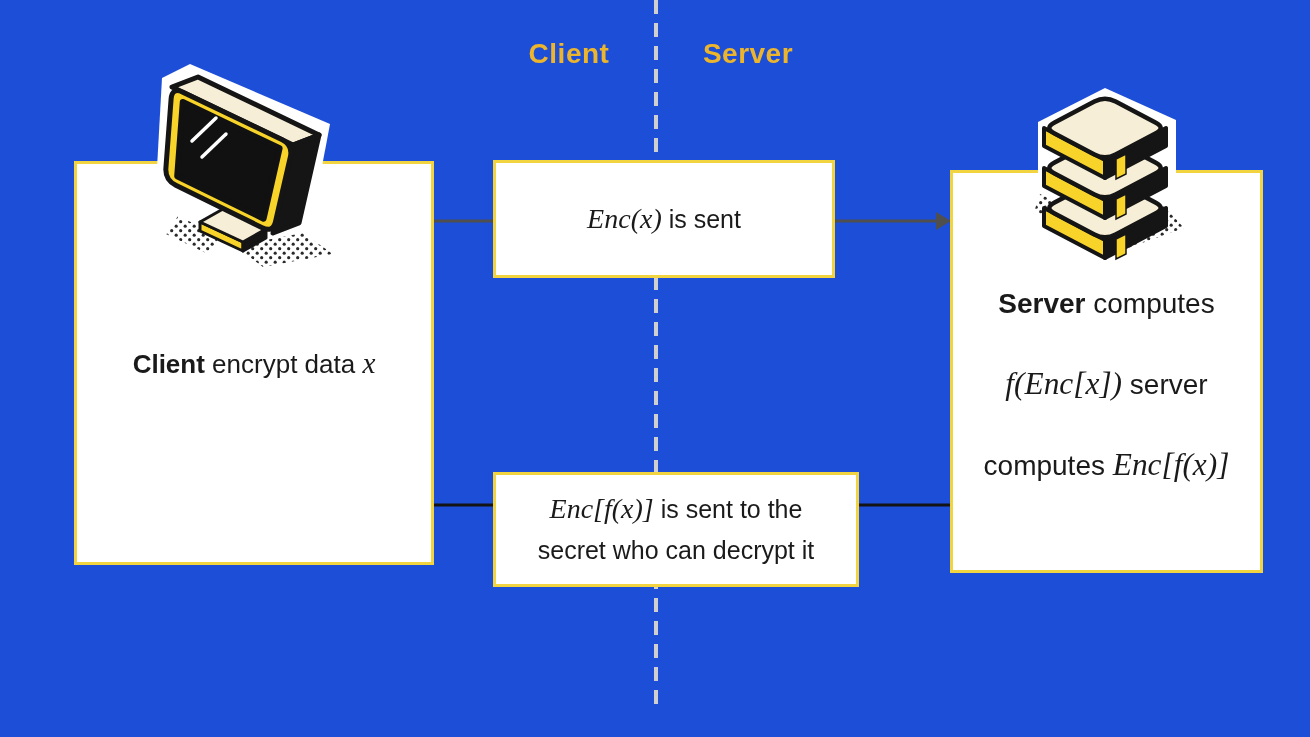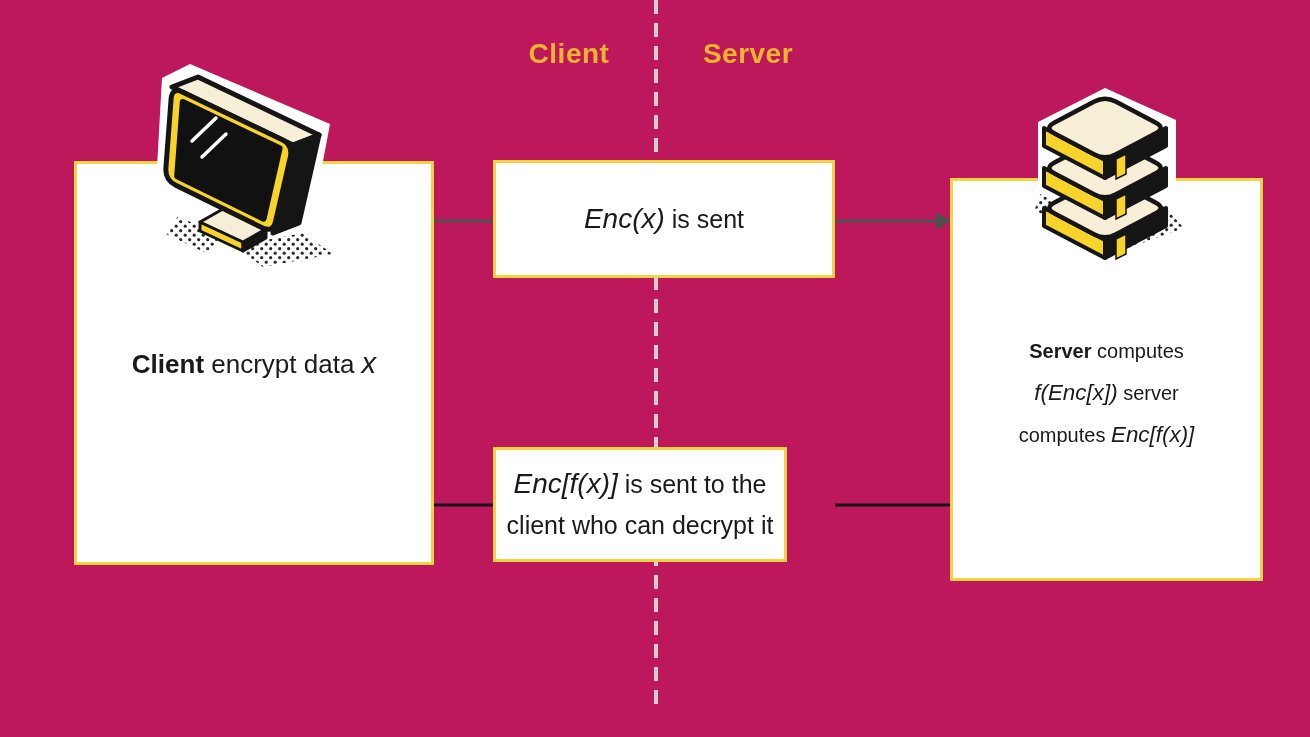--- a/index.html
+++ b/index.html
@@ -1,19 +1,19 @@
 <!DOCTYPE html>
 <html><head>
 <meta charset="utf-8">
 <style>
   html,body{margin:0;padding:0;background:#ffffff;}
   #canvas{
     position:relative;
     width:1310px;height:737px;
-    background:#be185d;
+    background:#1d4ed8;
     overflow:hidden;
     font-family:"Liberation Sans","DejaVu Sans",sans-serif;
     color:#1a1a1a;
   }
   
   .divider{
     position:absolute;left:654px;top:0;width:4px;height:708px;
     background:repeating-linear-gradient(180deg,#cfcfcf 0 14px,transparent 14px 23px);
     z-index:1;
   }
@@ -31,25 +31,25 @@
     position:absolute;
     background:#ffffff;
     border:3px solid #f2d340;
     box-sizing:border-box;
     display:flex;flex-direction:column;
     align-items:center;justify-content:center;
     text-align:center;
     z-index:3;
   }
   .box-client{left:74px;top:161px;width:360px;height:404px;font-size:26px;line-height:42px;}
-  .box-server{left:950px;top:178px;width:313px;height:403px;font-size:20px;line-height:42px;padding-top:26px;}
+  .box-server{left:950px;top:170px;width:313px;height:403px;font-size:28px;line-height:42px;padding-top:26px;gap:38px;}
   .box-request{left:493px;top:160px;width:342px;height:118px;font-size:25px;line-height:41px;}
-  .box-response{left:493px;top:447px;width:294px;height:115px;font-size:25px;line-height:41px;}
+  .box-response{left:493px;top:472px;width:366px;height:115px;font-size:25px;line-height:41px;}
   .math{
-    font-family:Liberation Sans, sans-serif;
+    font-family:Liberation Serif, serif;
     font-style:italic;
     font-size:1.12em;
   }
   b{font-weight:800;}
   
   .arrows{position:absolute;left:0;top:0;z-index:2;pointer-events:none;}
   
   .icon-wrap{position:absolute;z-index:4;}
   .icon-monitor{left:138px;top:62px;}
   .icon-db{left:1034px;top:88px;}
@@ -86,21 +86,21 @@
     <div><span class="math">f(Enc[x])</span><span> server</span></div>
     <div><span>computes </span><span class="math">Enc[f(x)]</span></div>
   </div>
 
   <div class="ybox box-request">
     <div><span class="math">Enc(x)</span><span>  is sent</span></div>
   </div>
 
   <div class="ybox box-response">
     <div><span class="math">Enc[f(x)]</span><span> is sent to the</span></div>
-    <div>client who can decrypt it</div>
+    <div>secret who can decrypt it</div>
   </div>
 
   <div class="icon-wrap icon-monitor">
     <svg width="205" height="210" viewBox="0 0 205 210">
       <defs>
         <pattern id="dots" width="9" height="9" patternUnits="userSpaceOnUse">
           <circle cx="2.2" cy="2.2" r="1.6" fill="#2a2a2a"></circle>
           <circle cx="6.7" cy="6.7" r="1.6" fill="#2a2a2a"></circle>
         </pattern>
       </defs>

